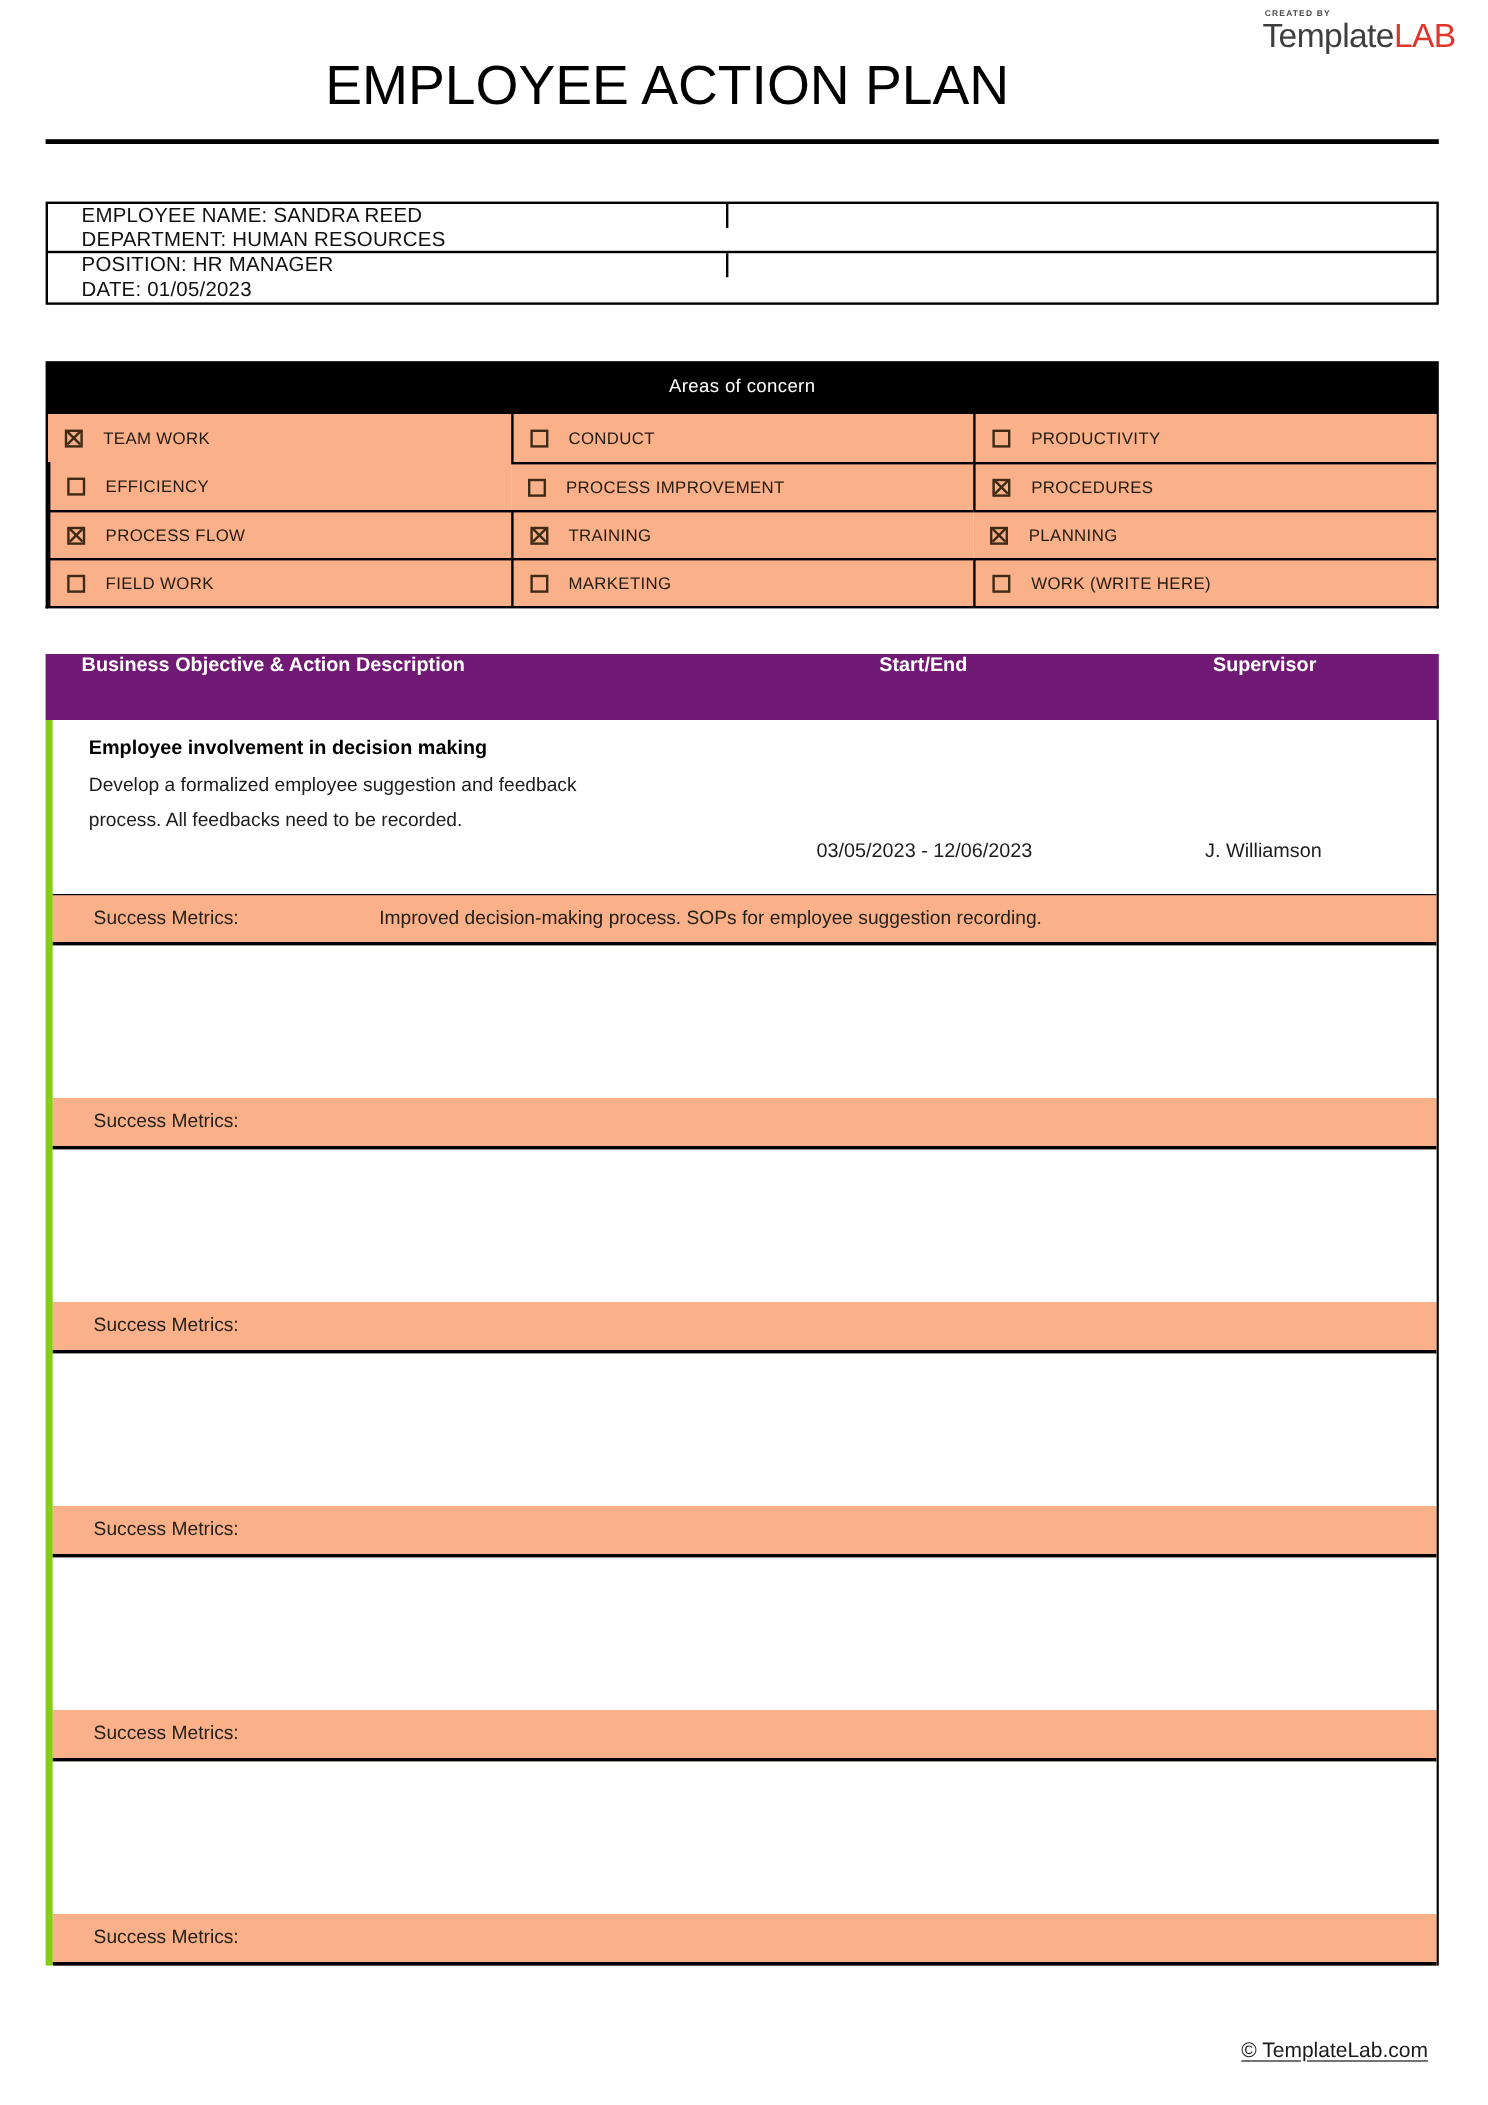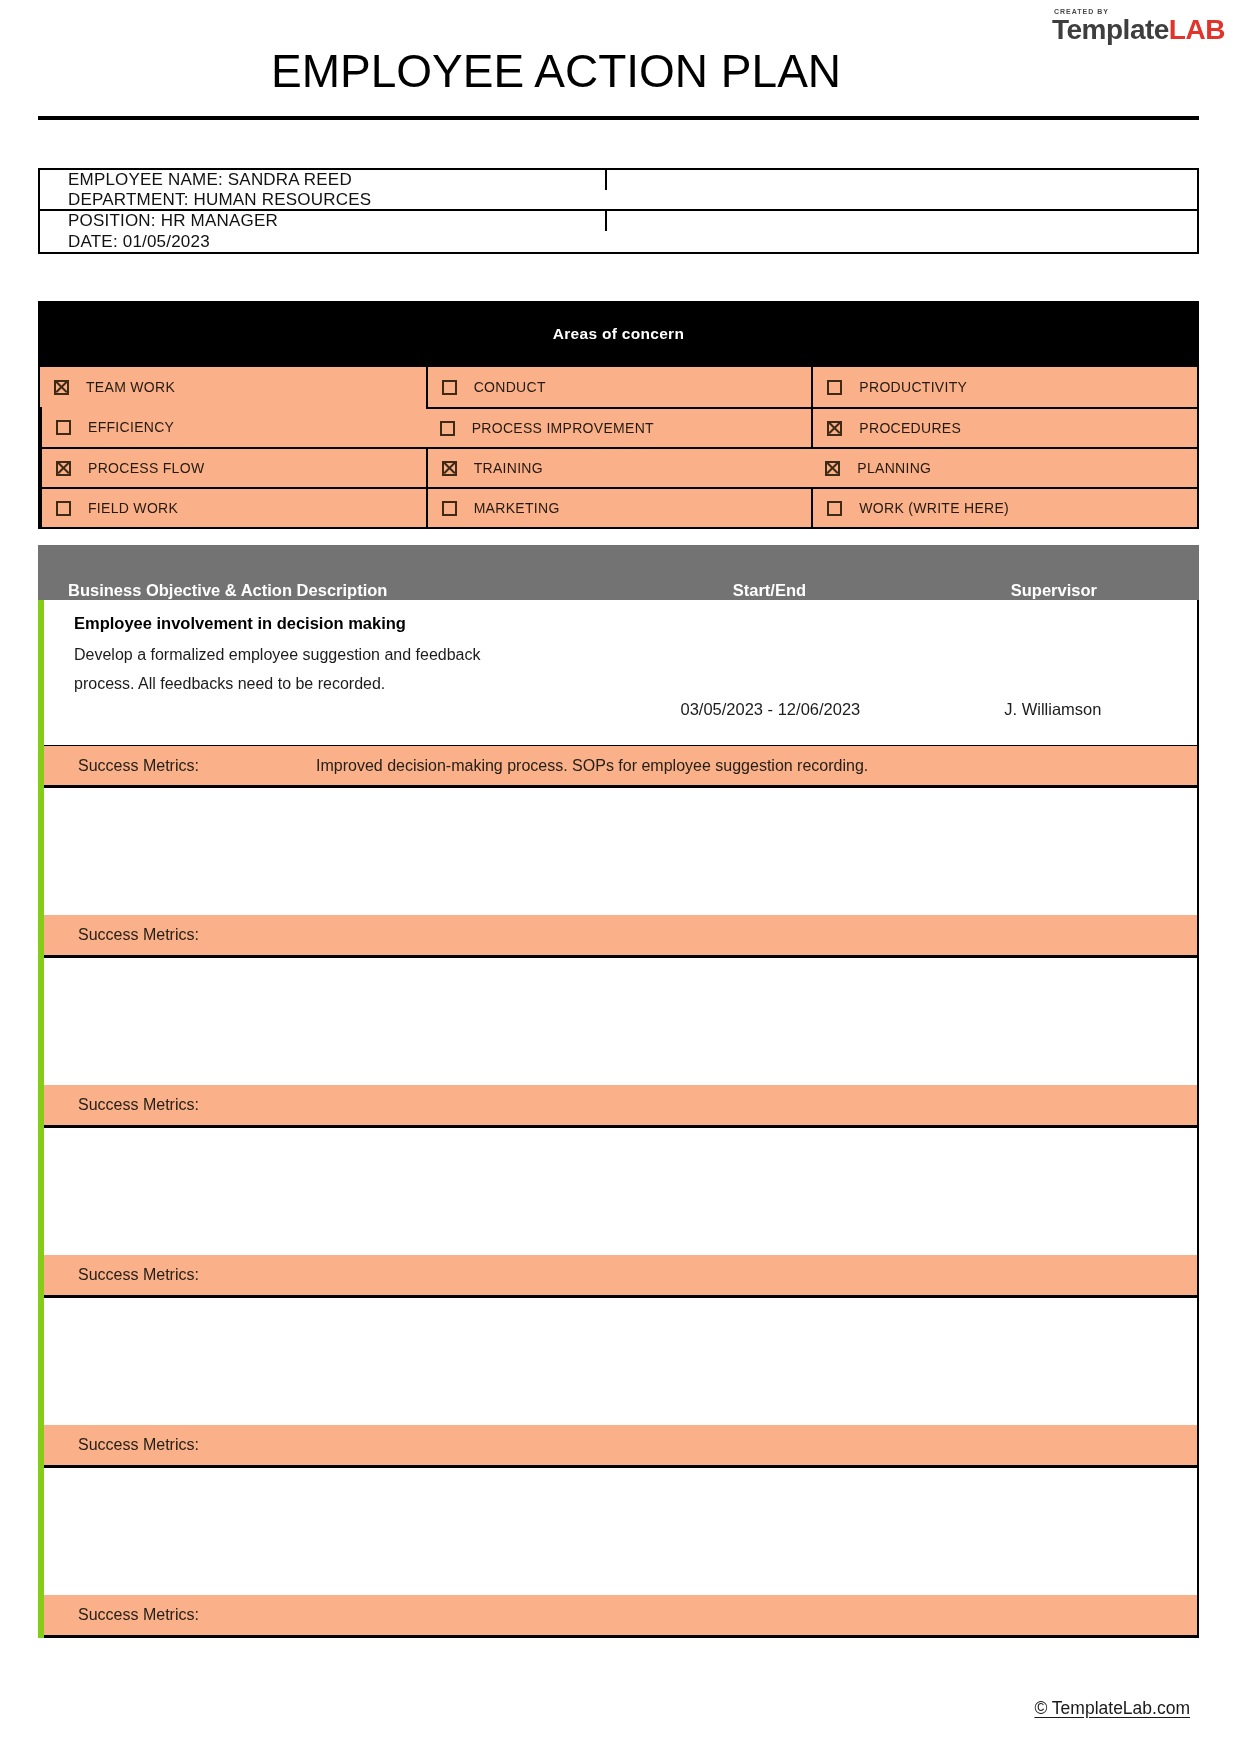--- a/index.html
+++ b/index.html
@@ -3,55 +3,55 @@
 <meta charset="utf-8">
 <style>
   * { margin:0; padding:0; box-sizing:border-box; }
   html,body { background:#ffffff; }
   body { font-family:"Liberation Sans", sans-serif; color:#1a1a1a; }
   .page { position:relative; width:1240px; height:1754px; background:#fff; overflow:hidden; }
 
   
   .logo { position:absolute; top:8px; left:1052px; line-height:1; }
   .logo .created-by { display:block; font-size:7px; font-weight:bold; letter-spacing:1px; color:#4a4a4a; margin:0 0 1px 2px; }
-  .logo .brand { font-size:28px; font-weight:700; letter-spacing:-0.5px; color:#3e3e3e; }
+  .logo .brand { font-size:28px; font-weight:400; letter-spacing:-0.5px; color:#3e3e3e; }
   .logo .brand-accent { color:#e0352b; }
 
   
   .title { position:absolute; top:44px; left:0; width:1112px; text-align:center;
            font-size:46px; font-weight:400; color:#000; letter-spacing:0; }
   .title-rule { position:absolute; top:116px; left:38px; width:1161px; height:4px; background:#000; }
 
   
   .info-table { position:absolute; top:168px; left:38px; width:1161px; border:2px solid #000; }
   .info-row { display:flex; height:41px;flex-direction:column; }
   .info-row.first { border-bottom:2px solid #000; }
   .info-cell { display:flex; align-items:center; padding-left:28px; font-size:17px; letter-spacing:0.2px; color:#111; }
   .info-cell.left { width:49%; border-right:2px solid #000; }
   .info-cell.right { flex:1; }
 
   
   .areas { position:absolute; top:301px; left:38px; width:1161px; }
-  .areas-header { height:66px; background:#000; color:#fff; display:flex; align-items:center; justify-content:center;
-                  font-size:15.5px; font-weight:bold; letter-spacing:0.3px; }
+  .areas-header { height:44px; background:#000; color:#fff; display:flex; align-items:center; justify-content:center;
+                  font-size:15.5px; font-weight:normal; letter-spacing:0.3px; }
   .areas-grid { display:grid; grid-template-columns:1fr 1fr 1fr; border:2px solid #000; border-top:none; }
   .areas-cell { height:40px; background:#fab18a; display:flex; align-items:center; gap:17px; padding-left:14px;
                 border-left:2px solid #000; border-top:2px solid #000; }
   .areas-cell:nth-child(4n+1) { border-left:none; }
   .areas-cell:nth-child(-n+4) { border-top:none; }
   .areas-label { font-size:14px; letter-spacing:0.3px; color:#241a10; white-space:nowrap; }
 
   .cb { position:relative; width:15px; height:15px; border:2px solid #3f2a16; flex:none; background:transparent; }
   .cb.checked::before, .cb.checked::after { content:""; position:absolute; left:-2px; top:4.5px; width:15px; height:2px; background:#3f2a16; }
   .cb.checked::before { transform:rotate(45deg); }
   .cb.checked::after  { transform:rotate(-45deg); }
 
   
   .action { position:absolute; top:545px; left:38px; width:1161px; }
-  .action-header { height:55px; background:#737373; color:#fff; display:flex; align-items:flex-end; font-weight:bold; font-size:16.5px; }
+  .action-header { height:55px; background:#701a75; color:#fff; display:flex; align-items:flex-start; font-weight:bold; font-size:16.5px; }
   .ah-col1 { width:51%; padding-left:30px; }
   .ah-col2 { width:24%; text-align:center; }
   .ah-col3 { flex:1; text-align:center; }
   .action-body { border-left:6px solid #84cc16; border-right:2px solid #000; }
 
   .entry-main { height:145px; background:#fff; display:flex; }
   .em-col1 { width:51%; padding:14px 0 0 30px; }
   .em-col2 { width:24%; display:flex; align-items:flex-end; justify-content:center; padding-bottom:26px; }
   .em-col3 { flex:1; display:flex; align-items:flex-end; justify-content:center; padding-bottom:26px; }
   .entry-title { font-size:16.5px; font-weight:bold; color:#000; margin-bottom:8px; }

